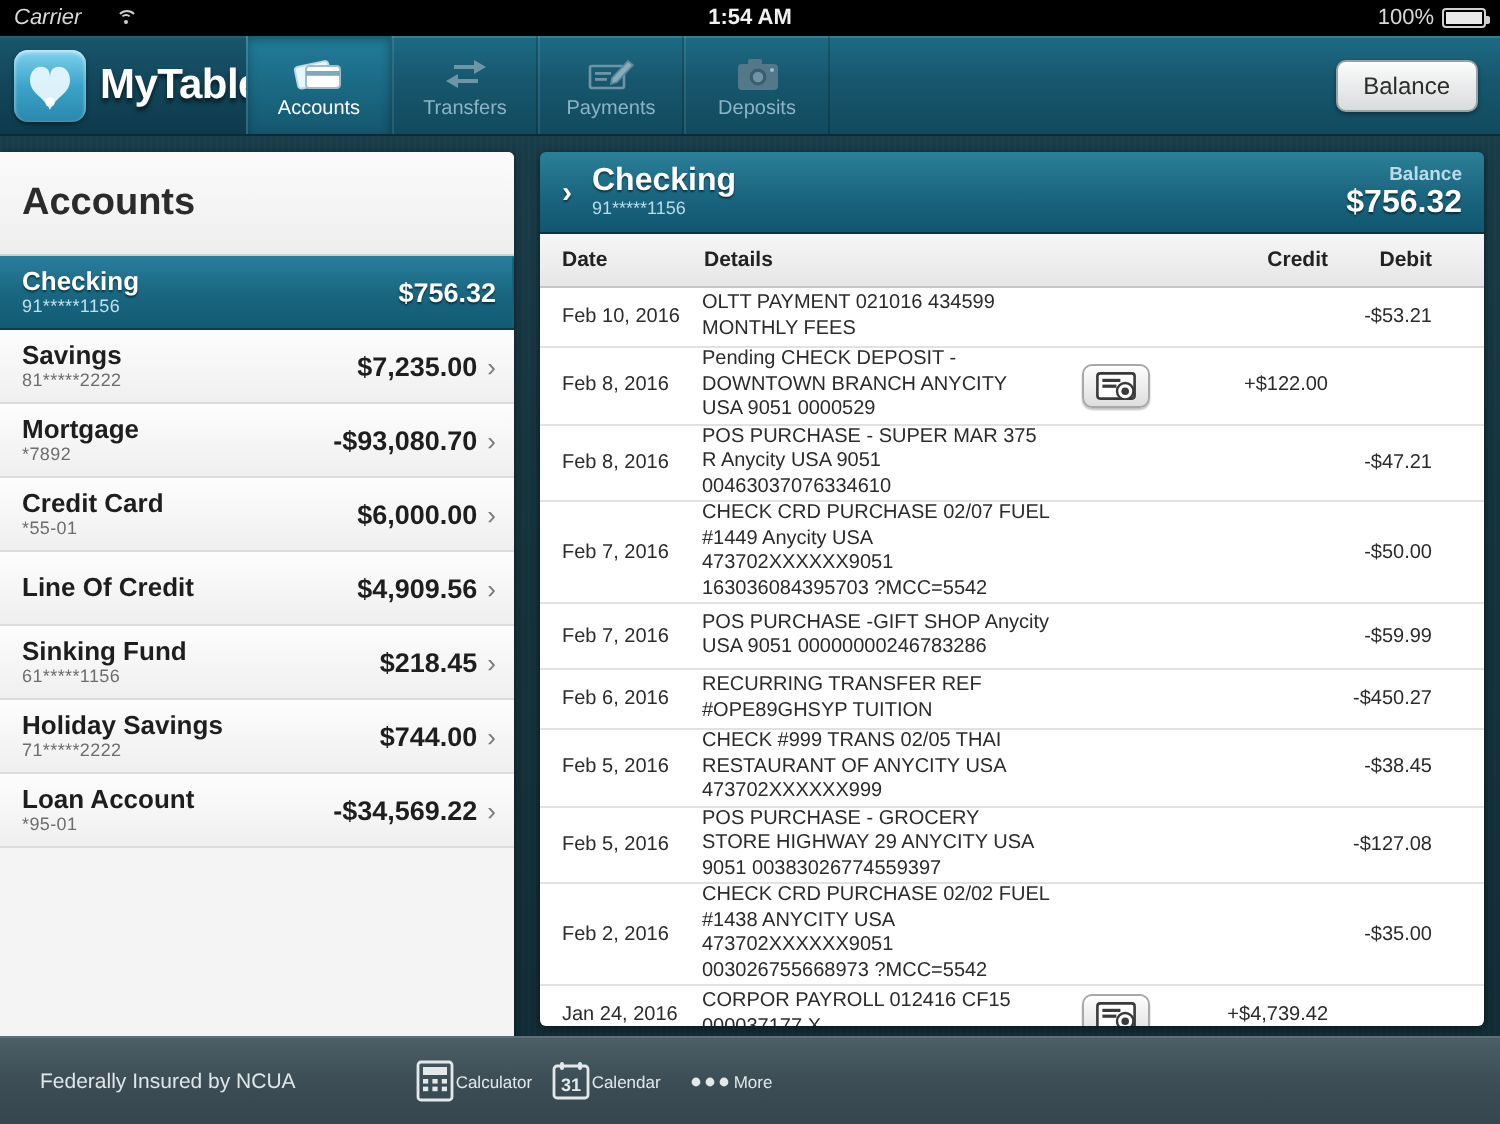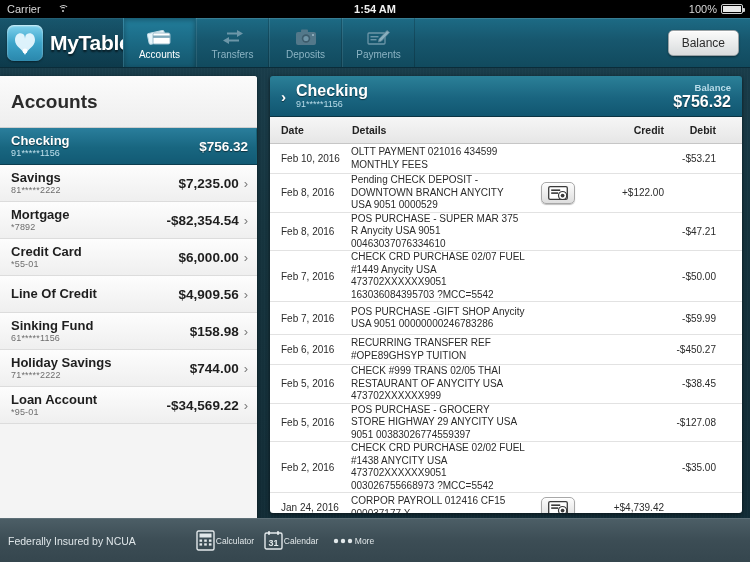--- a/index.html
+++ b/index.html
@@ -12,21 +12,21 @@
   }
   #app { position:relative; width:750px; height:562px; overflow:hidden;
          background:
            repeating-linear-gradient(90deg, rgba(255,255,255,0.012) 0 1px, rgba(0,0,0,0.02) 1px 3px),
            linear-gradient(180deg,#1b4150 0%,#16353f 40%,#122c36 100%);
   }
 
   
   .statusbar { height:18px; background:#000; color:#d8d8d8; font-size:11px;
                display:flex; align-items:center; padding:0 7px; position:relative; }
-  .sb-left { display:flex; align-items:center; gap:17px; }
+  .sb-left { display:flex; align-items:center; gap:17px;font-style:italic; }
   .sb-time { position:absolute; left:0; right:0; text-align:center; font-size:11px; color:#f0f0f0; font-weight:bold; }
   .sb-right { margin-left:auto; display:flex; align-items:center; gap:4px; position:relative; z-index:2; }
   .battery { width:22px; height:10px; border:1px solid #cfcfcf; border-radius:2px; position:relative; }
   .battery:after { content:""; position:absolute; right:-3px; top:3px; width:2px; height:4px; background:#cfcfcf; border-radius:0 1px 1px 0; }
   .battery i { position:absolute; left:1px; top:1px; bottom:1px; right:1px; background:#e8e8e8; display:block; }
   .wifi { display:inline-block; width:11px; height:9px; position:relative; }
   .wifi b { position:absolute; border:1.3px solid #d0d0d0; border-bottom-color:transparent;
             border-left-color:transparent; border-right-color:transparent; border-radius:50%; }
   .wifi b:nth-child(1){ width:11px;height:11px; left:0; top:0; transform:rotate(0deg); }
   .wifi b:nth-child(2){ width:6px;height:6px; left:2.5px; top:2.5px; }
@@ -121,21 +121,21 @@
   .chkbtn { width:34px; height:22px; border-radius:5px; border:1px solid #a8a8a8;
             background:linear-gradient(180deg,#fdfdfd,#dedede);
             box-shadow:0 1px 1px rgba(0,0,0,.25), inset 0 1px 0 #fff;
             display:flex; align-items:center; justify-content:center; cursor:pointer; }
 
   
   .toolbar { position:absolute; left:0; bottom:0; width:750px; height:44px;
              display:flex; align-items:center;
              background:linear-gradient(180deg,#4c5e66 0%,#3c4d55 50%,#35464e 100%);
              border-top:1px solid #5d6f77; }
-  .ncua { font-size:10.5px; color:#dfe6e9; padding-left:8px; }
+  .ncua { font-size:10.5px; color:#dfe6e9; padding-left:20px; }
   .tb-items { display:flex; gap:14px; margin-left:60px; }
   .tb-item { width:54px; display:flex; align-items:center; gap:1px; cursor:pointer; }
   .tb-item .tlabel { font-size:8.5px; color:#e2e8ea; }
   .tb-ico { height:22px; display:flex; align-items:center; }
 </style>
 </head>
 <body>
 
 <div id="app">
 
@@ -180,44 +180,44 @@
         <span class="nlabel">Accounts</span>
       </div>
       <div class="navitem">
         <span class="navicon">
           <svg width="24" height="20" viewBox="0 0 24 20">
             <path d="M16 3 L22 6.5 L16 10 V7.5 H6 V5.5 H16 Z" fill="#6c96a8"></path>
             <path d="M8 10 L2 13.5 L8 17 V14.5 H18 V12.5 H8 Z" fill="#6c96a8"></path>
           </svg>
         </span>
         <span class="nlabel">Transfers</span>
+      </div>
+      <div class="navitem">
+        <span class="navicon">
+          <svg width="26" height="20" viewBox="0 0 26 20">
+            <rect x="2" y="6" width="17" height="11" rx="1" fill="none" stroke="#6c96a8" stroke-width="1.3"></rect>
+            <rect x="4.5" y="9" width="8" height="1.4" fill="#6c96a8"></rect>
+            <rect x="4.5" y="12" width="6" height="1.4" fill="#6c96a8"></rect>
+            <path d="M13 12 L21 3.5 L23.5 5.5 L15.5 14 L12.5 15 Z" fill="#88aebd" stroke="#5d8699" stroke-width=".9"></path>
+          </svg>
+        </span>
+        <span class="nlabel">Payments</span>
       </div>
       <div class="navitem">
         <span class="navicon">
           <svg width="24" height="20" viewBox="0 0 24 20">
             <rect x="2" y="5" width="20" height="13" rx="2" fill="#53788a"></rect>
             <rect x="7" y="2.5" width="7" height="3" rx="1" fill="#53788a"></rect>
             <circle cx="12" cy="11.5" r="4.2" fill="#3d5c6c"></circle>
             <circle cx="12" cy="11.5" r="2.6" fill="#6e94a6"></circle>
             <circle cx="19" cy="8" r="1" fill="#9dbccb"></circle>
           </svg>
         </span>
         <span class="nlabel">Deposits</span>
       </div>
-      <div class="navitem">
-        <span class="navicon">
-          <svg width="26" height="20" viewBox="0 0 26 20">
-            <rect x="2" y="6" width="17" height="11" rx="1" fill="none" stroke="#6c96a8" stroke-width="1.3"></rect>
-            <rect x="4.5" y="9" width="8" height="1.4" fill="#6c96a8"></rect>
-            <rect x="4.5" y="12" width="6" height="1.4" fill="#6c96a8"></rect>
-            <path d="M13 12 L21 3.5 L23.5 5.5 L15.5 14 L12.5 15 Z" fill="#88aebd" stroke="#5d8699" stroke-width=".9"></path>
-          </svg>
-        </span>
-        <span class="nlabel">Payments</span>
-      </div>
     </div>
 
     <div class="navspacer"></div>
     <div class="logout">Balance</div>
   </div>
 
   <div class="content">
 
     <div class="accounts-panel">
       <div class="accounts-title">Accounts</div>
@@ -236,21 +236,21 @@
               <div class="acct-num">81*****2222</div>
             </div>
             <div class="acct-bal">$7,235.00</div>
             <div class="chev">›</div>
           </div>
           <div class="acct-row">
             <div class="left">
               <div class="acct-name">Mortgage</div>
               <div class="acct-num">*7892</div>
             </div>
-            <div class="acct-bal">-$82,354.54</div>
+            <div class="acct-bal">-$93,080.70</div>
             <div class="chev">›</div>
           </div>
           <div class="acct-row">
             <div class="left">
               <div class="acct-name">Credit Card</div>
               <div class="acct-num">*55-01</div>
             </div>
             <div class="acct-bal">$6,000.00</div>
             <div class="chev">›</div>
           </div>
@@ -259,21 +259,21 @@
               <div class="acct-name">Line Of Credit</div>
             </div>
             <div class="acct-bal">$4,909.56</div>
             <div class="chev">›</div>
           </div>
           <div class="acct-row">
             <div class="left">
               <div class="acct-name">Sinking Fund</div>
               <div class="acct-num">61*****1156</div>
             </div>
-            <div class="acct-bal">$158.98</div>
+            <div class="acct-bal">$218.45</div>
             <div class="chev">›</div>
           </div>
           <div class="acct-row">
             <div class="left">
               <div class="acct-name">Holiday Savings</div>
               <div class="acct-num">71*****2222</div>
             </div>
             <div class="acct-bal">$744.00</div>
             <div class="chev">›</div>
           </div>

